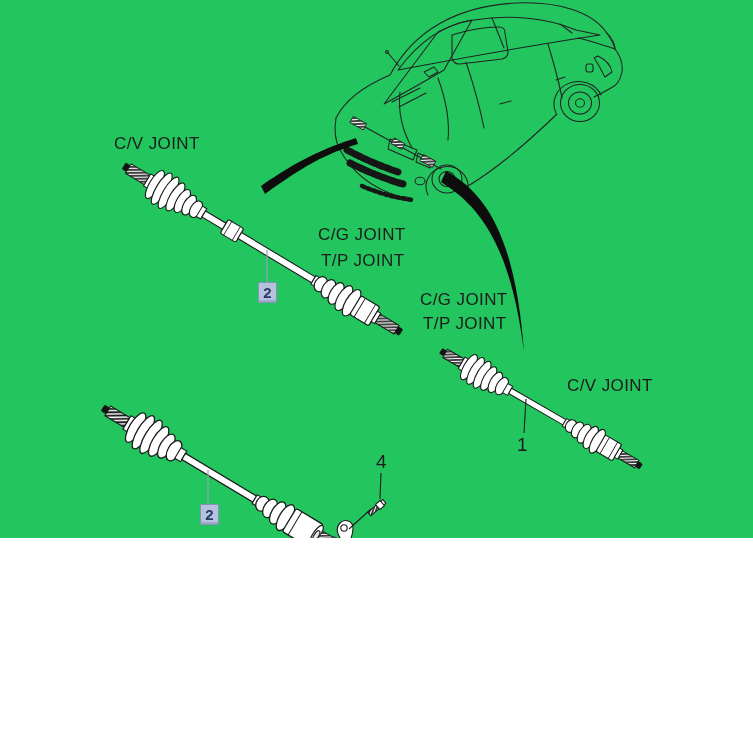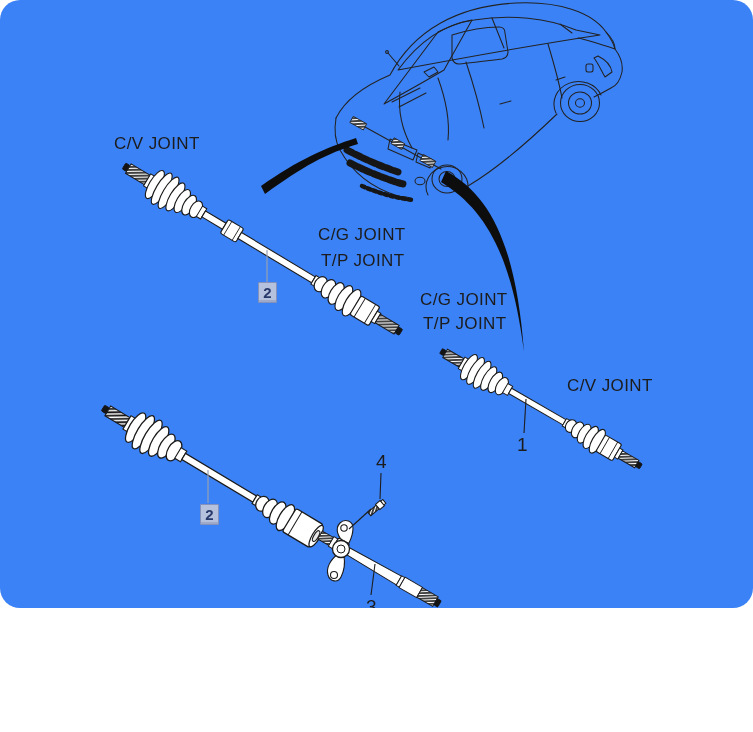--- a/index.html
+++ b/index.html
@@ -1,17 +1,17 @@
 <!DOCTYPE html>
 <html><head>
 <meta charset="utf-8">
 <style>
   html,body{margin:0;padding:0;background:#fff;}
-  #stage{position:relative;width:753px;height:608px;background:#3b82f6;overflow:hidden;
-         font-family:"Liberation Sans",sans-serif;border-radius:20px;}
+  #stage{position:relative;width:753px;height:538px;background:#22c55e;overflow:hidden;
+         font-family:"Liberation Sans",sans-serif;}
   #stage svg{position:absolute;left:0;top:0;}
   .lbl{position:absolute;font-size:17px;line-height:20px;color:#1c1c1c;
        letter-spacing:0.4px;white-space:nowrap;}
   .num{position:absolute;font-size:19px;line-height:20px;color:#1c1c1c;}
   .hl{position:absolute;box-sizing:border-box;width:19px;height:21px;
       display:flex;align-items:center;justify-content:center;
       font-size:15px;font-weight:bold;border-radius:1px;cursor:pointer;
       background:var(--hl-fill,#b6c1dd);
       border:1px solid var(--hl-border,#8391bb);
       color:var(--hl-text,#27396a);

